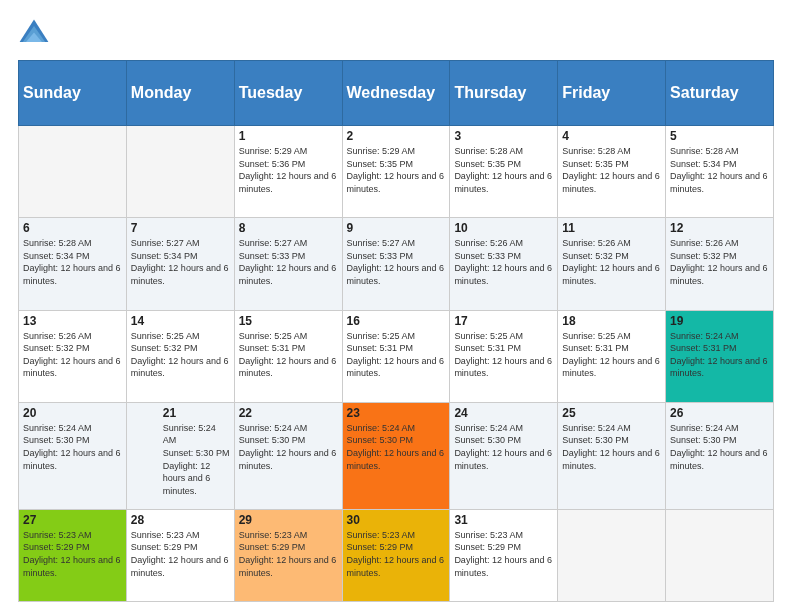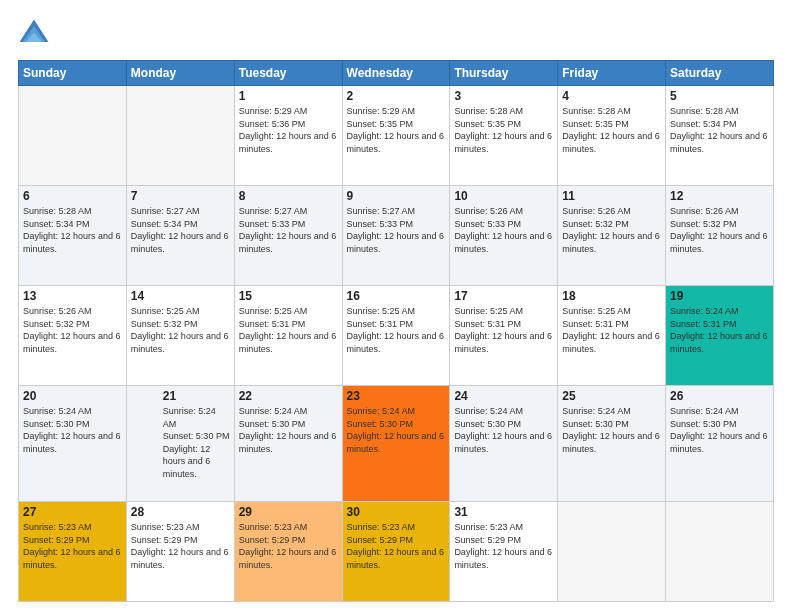--- a/index.html
+++ b/index.html
@@ -58,23 +58,23 @@
     .calendar {
       flex: 1;
       border: 1px solid #ccc;
       border-collapse: collapse;
       width: 100%;
       table-layout: fixed;
     }
     .calendar th {
       background: #3a7fc1;
       color: #fff;
-      font-size: 12px;
-      font-weight: bold;
-      padding: 5px 4px;
+      font-size: 16px;
+      font-weight: bold;
+      padding: 23px 4px;
       text-align: left;
       border: 1px solid #2e6aa0;
     }
     .calendar td {
       vertical-align: top;
       border: 1px solid #ccc;
       padding: 3px 4px;
       font-size: 9.5px;
       color: #333;
       height: 85px;
@@ -245,21 +245,21 @@
           <td style="background: rgb(240, 244, 248);">
             <span class="day-num">25</span>
             <div class="day-info">Sunrise: 5:24 AM<br>Sunset: 5:30 PM<br>Daylight: 12 hours and 6 minutes.</div>
           </td>
           <td style="background: rgb(240, 244, 248);">
             <span class="day-num">26</span>
             <div class="day-info">Sunrise: 5:24 AM<br>Sunset: 5:30 PM<br>Daylight: 12 hours and 6 minutes.</div>
           </td>
         </tr>
         <tr>
-          <td style="background: #eab308;">
+          <td style="background: #84cc16;">
             <span class="day-num">27</span>
             <div class="day-info">Sunrise: 5:23 AM<br>Sunset: 5:29 PM<br>Daylight: 12 hours and 6 minutes.</div>
           </td>
           <td style="background: rgb(255, 255, 255); margin-left: 44px;">
             <span class="day-num">28</span>
             <div class="day-info">Sunrise: 5:23 AM<br>Sunset: 5:29 PM<br>Daylight: 12 hours and 6 minutes.</div>
           </td>
           <td style="background: #fdba74;">
             <span class="day-num">29</span>
             <div class="day-info">Sunrise: 5:23 AM<br>Sunset: 5:29 PM<br>Daylight: 12 hours and 6 minutes.</div>

